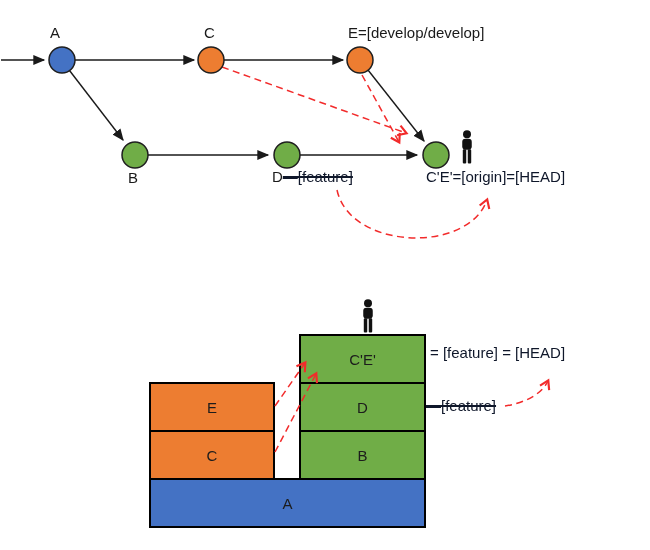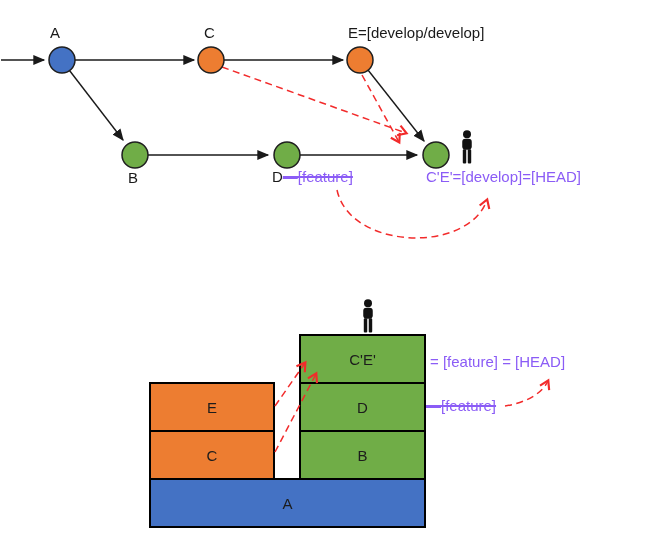--- a/index.html
+++ b/index.html
@@ -15,21 +15,21 @@
     position: absolute;
     left: 0; top: 0;
   }
   .lbl {
     position: absolute;
     font-size: 15px;
     line-height: 16px;
     color: #1a1a1a;
     white-space: nowrap;
   }
-  .red { color: #8b5cf6; }
+  .red { color: #0f172a; }
   .struck {
     text-decoration: line-through;
     text-decoration-thickness: 1.5px;
   }
   .box-label {
     position: absolute;
     display: flex;
     align-items: center;
     justify-content: center;
     font-size: 15px;
@@ -106,25 +106,25 @@
     </g>
   </svg>
 
   <span class="lbl" style="left:50px; top:25px;">A</span>
   <span class="lbl" style="left:204px; top:25px;">C</span>
   <span class="lbl" style="left:348px; top:25px;">E=[develop/develop]</span>
   <span class="lbl" style="left:128px; top:170px;">B</span>
 
   <span class="lbl" style="left:272px; top:169px;"><span>D</span><span class="red struck">—[feature]</span></span>
 
-  <span class="lbl red" style="left:426px; top:169px;">C'E'=[develop]=[HEAD]</span>
+  <span class="lbl red" style="left:426px; top:169px;">C'E'=[origin]=[HEAD]</span>
 
   <div class="box-label" style="left:150px; top:479px; width:275px; height:48px;">A</div>
   <div class="box-label" style="left:150px; top:431px; width:124px; height:48px;">C</div>
   <div class="box-label" style="left:150px; top:383px; width:124px; height:48px;">E</div>
   <div class="box-label" style="left:300px; top:431px; width:125px; height:48px;">B</div>
   <div class="box-label" style="left:300px; top:383px; width:125px; height:48px;">D</div>
   <div class="box-label red" style="left:300px; top:335px; width:125px; height:48px;">C'E'</div>
 
-  <span class="lbl red" style="left:430px; top:354px;">= [feature] = [HEAD]</span>
+  <span class="lbl red" style="left:430px; top:345px;">= [feature] = [HEAD]</span>
   <span class="lbl red struck" style="left:426px; top:398px;">—[feature]</span>
 
 </div>
 
 </body></html>

